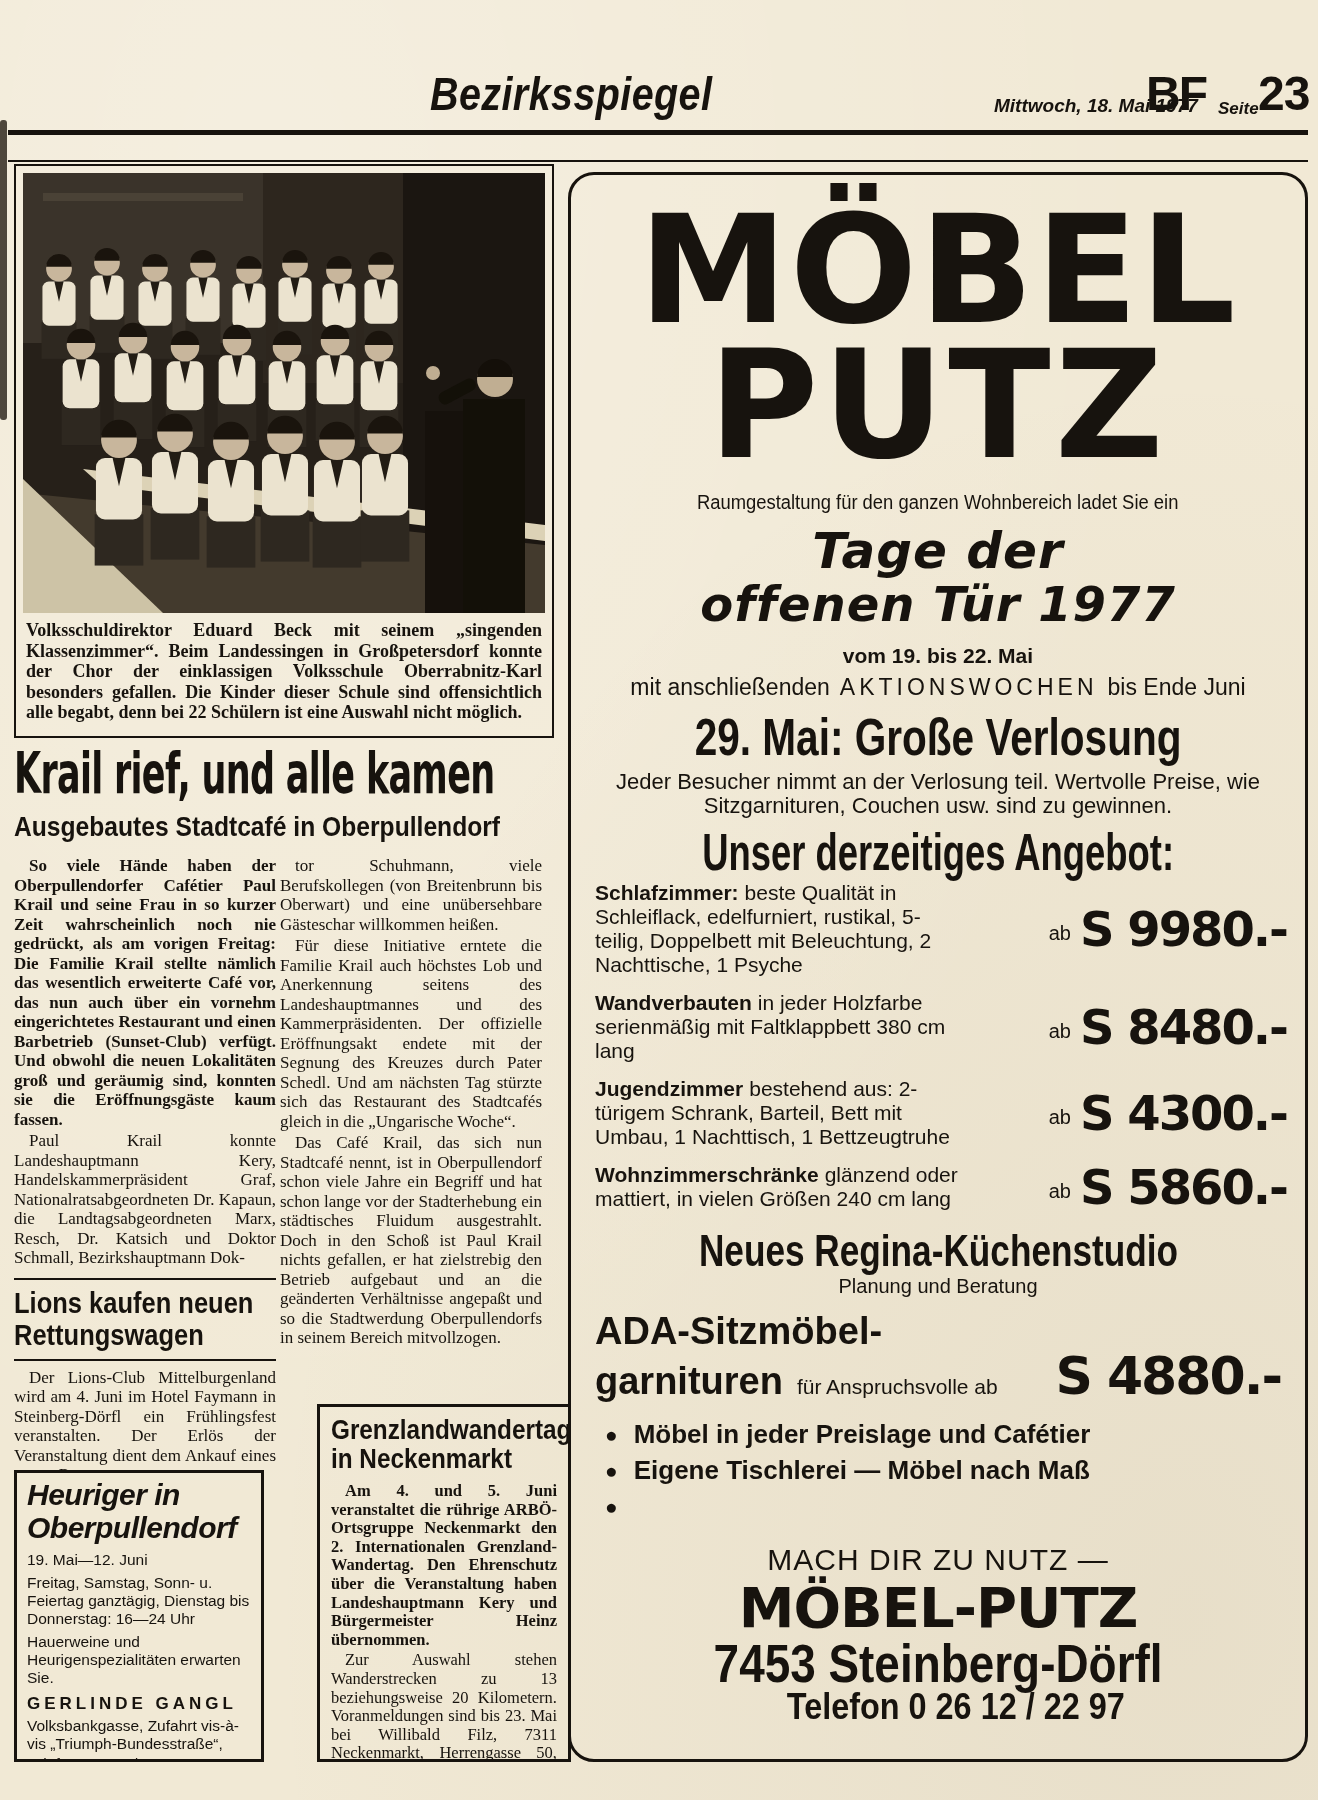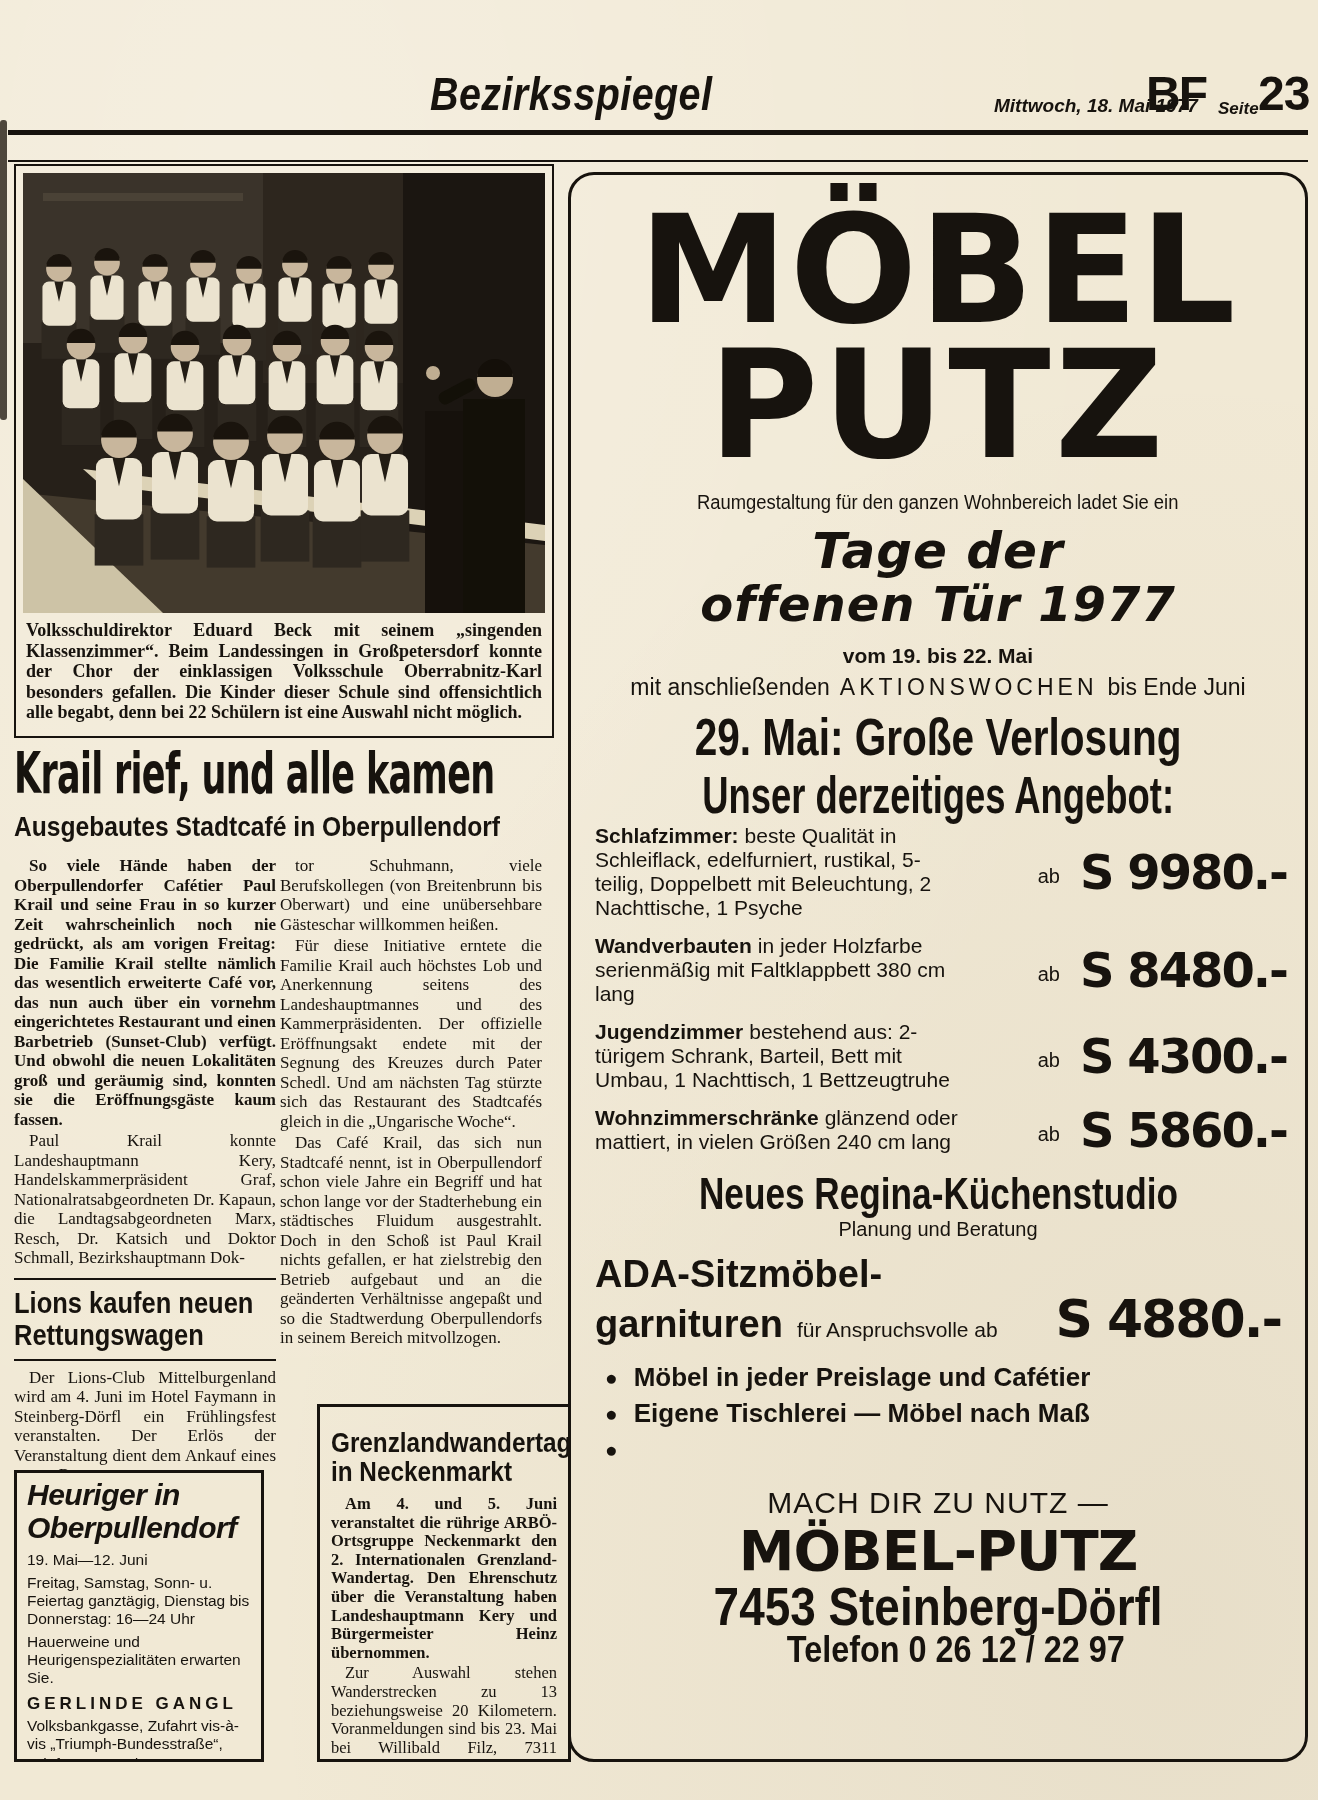--- a/index.html
+++ b/index.html
@@ -50,21 +50,21 @@
   .h-text{font:400 15.5px/18px "Liberation Sans",sans-serif;}
   .h-dates{margin-top:7px;}
   .h-hours{margin-top:5px;}
   .h-offer{margin-top:5px;}
   .h-owner{margin-top:7px;font:700 17px/20px "Liberation Sans",sans-serif;letter-spacing:4px;}
   .h-addr{margin-top:3px;}
   .h-phone{margin-top:2px;}
 
   
   .wandertag{left:317px;top:1404px;width:254px;height:358px;border:3px solid #17130e;box-sizing:border-box;
-             padding:22px 11px;overflow:hidden;}
+             padding:9px 11px;overflow:hidden;}
   .w-title{font:700 27px/29px "Liberation Sans",sans-serif;white-space:nowrap;}
   .w-title .sxl{transform:scaleX(0.9);}
   .w-body{margin-top:8px;font:400 16.5px/18.6px "Liberation Serif",serif;text-align:justify;hyphens:auto;}
   .w-body p{margin:0;text-indent:14px;}
   .w-body p.bold{font-weight:700;}
   .w-body p + p{margin-top:2px;}
 
   
   .ad{left:568px;top:172px;width:740px;height:1590px;border:3.5px solid #17130e;border-radius:26px;
       box-sizing:border-box;text-align:center;overflow:hidden;}
@@ -80,21 +80,21 @@
   .ad-raffle-title{margin-top:15px;font:700 52px/46px "Liberation Sans",sans-serif;}
   .ad-raffle-title .sx{transform:scaleX(0.78);}
   .ad-raffle-text{margin-top:10px;font:400 22px/23.5px "Liberation Sans",sans-serif;}
   .ad-offers-title{margin-top:12px;font:700 52px/46px "Liberation Sans",sans-serif;}
   .ad-offers-title .sx{transform:scaleX(0.70);}
   .offers{margin:6px 18px 0 24px;text-align:left;}
   .offer-row{display:flex;align-items:center;}
   .offer-row + .offer-row{margin-top:14px;}
   .offer-text{width:368px;font:400 21px/24px "Liberation Sans",sans-serif;}
   .offer-lead{font-weight:700;margin-right:6px;}
-  .offer-price{flex:1;display:flex;align-items:flex-end;justify-content:flex-end;gap:20px;}
+  .offer-price{flex:1;display:flex;align-items:flex-end;justify-content:flex-end;gap:9px;}
   .ab{font:400 20px/1 "Liberation Sans",sans-serif;margin-bottom:8px;}
   .price{font:700 48px/44px "DejaVu Sans",sans-serif;letter-spacing:-2px;white-space:nowrap;}
   .ad-studio{margin-top:20px;font:700 44px/40px "Liberation Sans",sans-serif;}
   .ad-studio .sx{transform:scaleX(0.80);}
   .ad-studio-sub{margin-top:4px;font:400 20px/22px "Liberation Sans",sans-serif;}
   .ada{margin:14px 24px 0 24px;text-align:left;}
   .ada-l1{font:700 38px/40px "Liberation Sans",sans-serif;}
   .ada-l2{display:flex;align-items:baseline;margin-top:2px;}
   .ada-garn{font:700 38px/42px "Liberation Sans",sans-serif;}
   .ada-mid{font:400 21px/22px "Liberation Sans",sans-serif;margin:0 10px 0 14px;}
@@ -228,20 +228,21 @@
     <div class="ad-brand1">MÖBEL</div>
     <div class="ad-brand2">PUTZ</div>
     <div class="ad-tagline"><span class="sx">Raumgestaltung für den ganzen Wohnbereich ladet Sie ein</span></div>
     <div class="ad-event1">Tage der</div>
     <div class="ad-event2">offenen Tür 1977</div>
     <div class="ad-dates">vom 19. bis 22. Mai</div>
     <div class="ad-action">
       <span>mit anschließenden</span><span class="aw">AKTIONSWOCHEN</span><span>bis Ende Juni</span>
     </div>
     <div class="ad-raffle-title"><span class="sx">29. Mai: Große Verlosung</span></div>
+    <div class="ad-raffle-text">Jeder Besucher nimmt an der Verlosung teil. Wertvolle Preise, wie Sitzgarnituren, Couchen usw. sind zu gewinnen.</div>
     <div class="ad-offers-title"><span class="sx">Unser derzeitiges Angebot:</span></div>
 
     <div class="offers">
       <div class="offer-row">
         <div class="offer-text"><span class="offer-lead">Schlafzimmer:</span><span>beste Qualität in Schleiflack, edelfurniert, rustikal, 5-teilig, Doppelbett mit Beleuchtung, 2 Nachttische, 1 Psyche</span></div>
         <div class="offer-price">
             <span class="ab">ab</span>
             <span class="price">S 9980.-</span>
           </div>
       </div>

